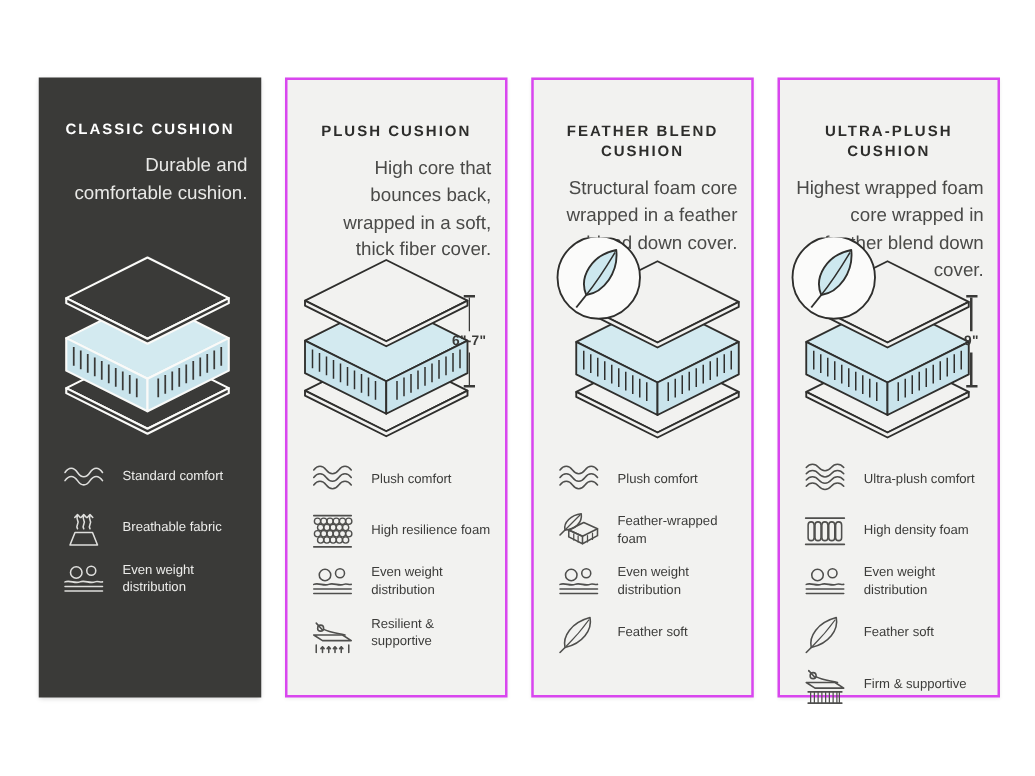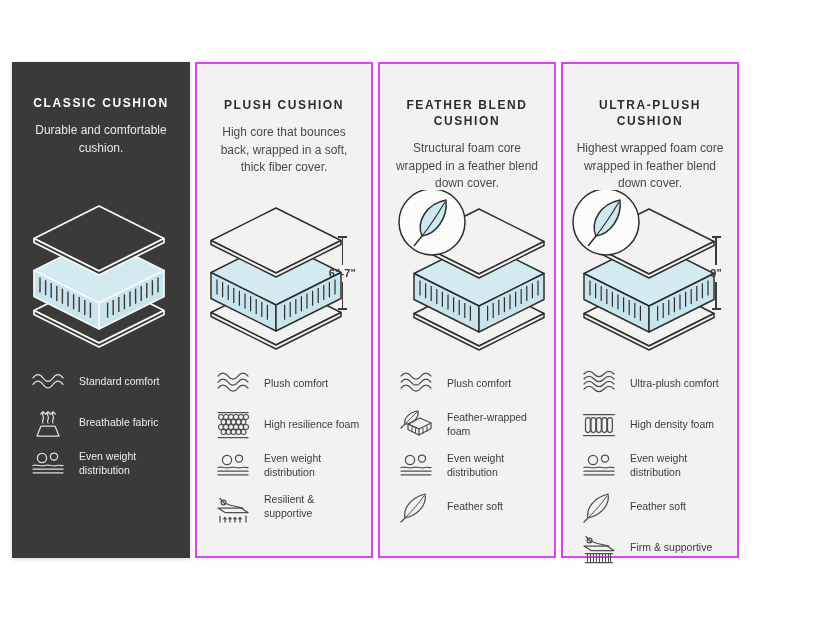--- a/index.html
+++ b/index.html
@@ -1,28 +1,28 @@
 <!DOCTYPE html>
 <html><head>
 <meta charset="utf-8">
 <style>
   * { margin:0; padding:0; box-sizing:border-box; }
   html,body { width:828px; height:621px; background:#ffffff; overflow:hidden;
               font-family:"Liberation Sans", sans-serif; }
   .board { position:relative; width:828px; height:621px; background:#ffffff; }
-  .cards { position:absolute; top:62px; left:12px; display:flex; gap:5px; }
+  .cards { position:absolute; top:62px; left:31px; display:flex; gap:19px; }
   .card  { width:178px; height:496px; position:relative; }
   .card--dark  { background:#3a3a38; color:#f4f4f2; box-shadow:0 1px 4px rgba(0,0,0,.18); }
   .card--light { background:#f2f2f0; color:#3a3a38; border:2px solid #d946ef;
                  box-shadow:0 1px 3px rgba(0,0,0,.07); }
   .card-header { height:126px; padding:33px 11px 0; text-align:center; }
   .card-title  { font-size:12px; font-weight:bold; letter-spacing:1.6px; line-height:1.35; }
   .card--dark .card-title  { color:#ffffff; }
   .card--light .card-title { color:#2d2d2b; }
-  .card-desc { margin-top:11px; font-size:12px; line-height:1.45; }
+  .card-desc { margin-top:11px; font-size:15px; line-height:1.45;text-align:right; }
   .card--dark .card-desc  { color:#e9e9e7; }
   .card--light .card-desc { color:#4a4a48; }
   .card-diagram { position:relative; height:170px; }
   .card-diagram svg { display:block; }
   .measure { position:absolute; top:46px; right:15px; height:74px;
              display:flex; flex-direction:column; align-items:center; color:#3a3a38; }
   .measure .cap { width:9px; height:2px; background:currentColor; flex:0 0 auto; }
   .measure .seg { width:1.5px; flex:1; background:currentColor; }
   .measure .lbl { font-size:11px; font-weight:bold; line-height:1; padding:3px 0;
                   white-space:nowrap; letter-spacing:.2px; }

